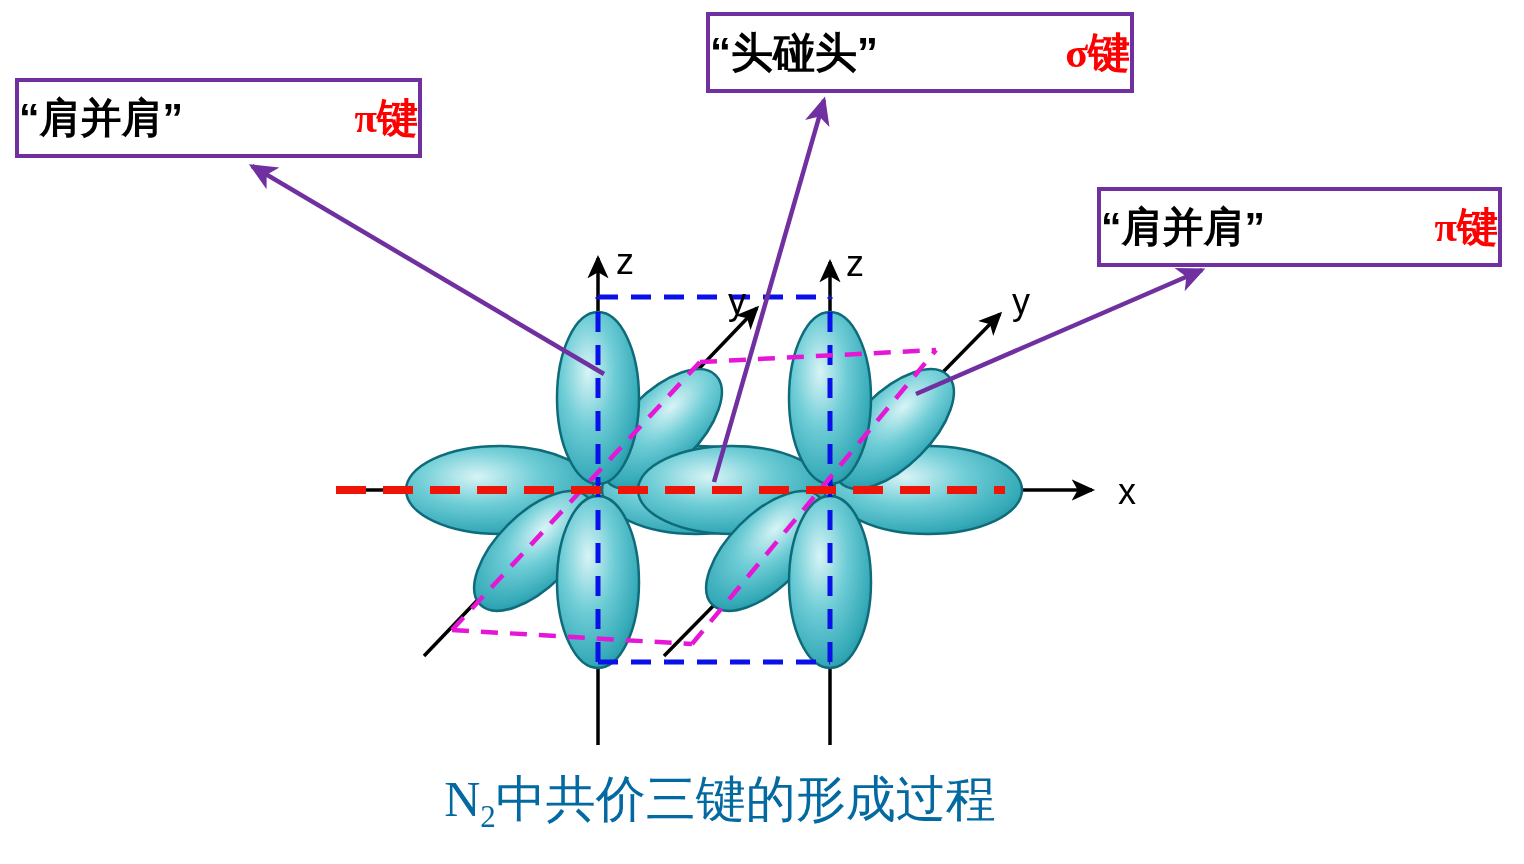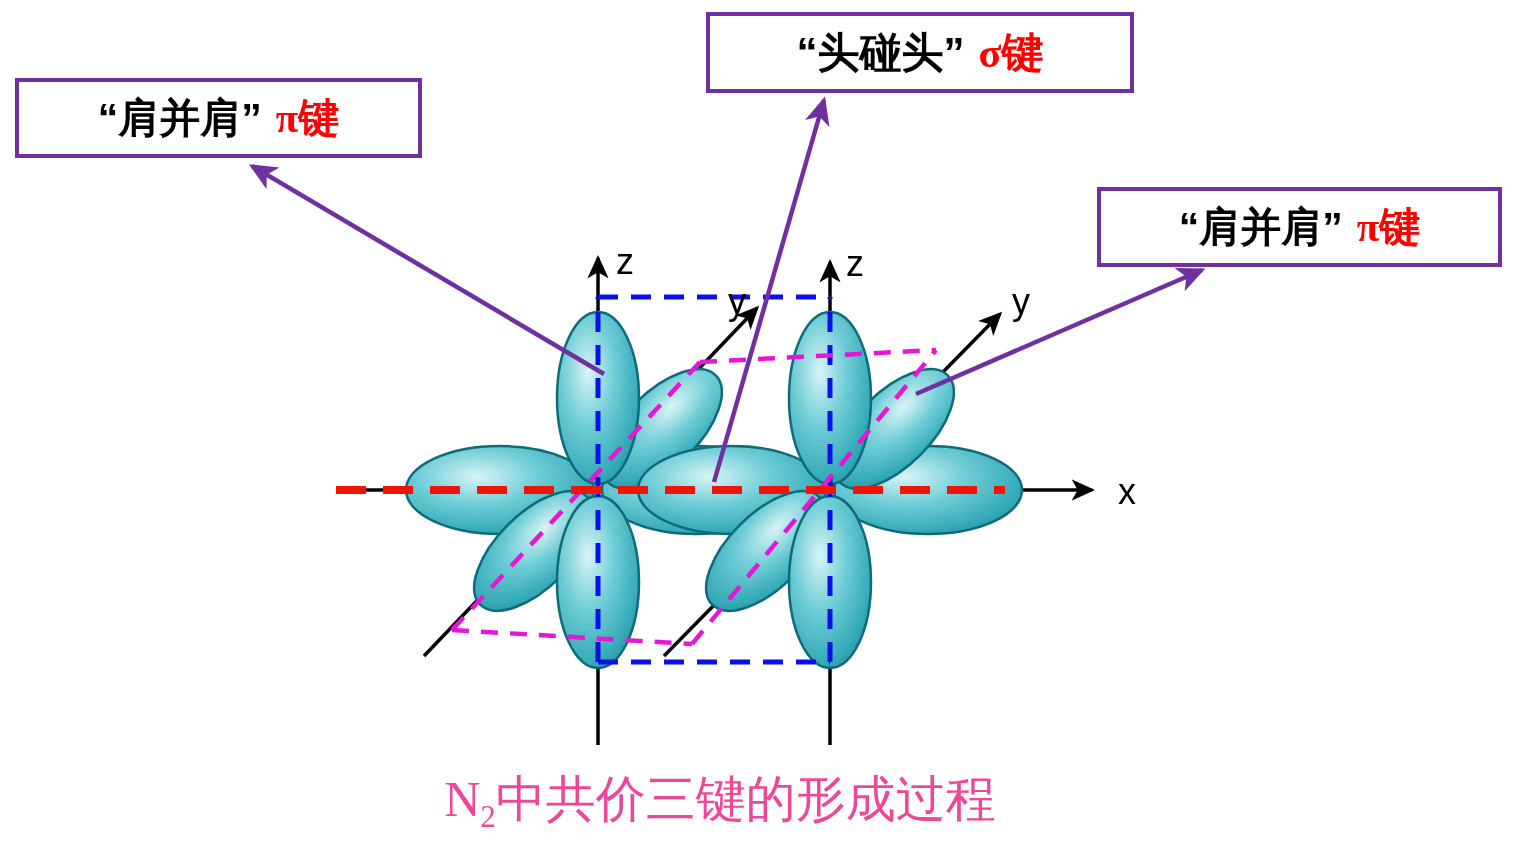--- a/index.html
+++ b/index.html
@@ -4,37 +4,37 @@
 <style>
   html,body{margin:0;padding:0;background:#fff;}
   .stage{
     position:relative;width:1524px;height:864px;background:#fff;overflow:hidden;
     font-family:"Liberation Sans",sans-serif;
   }
   .stage svg{position:absolute;left:0;top:0;}
   .callout{
     position:absolute;background:var(--box-bg,#fff);
     border:4px solid var(--purple,#7030a0);
-    display:flex;align-items:center;justify-content:center;
+    display:flex;align-items:center;justify-content:space-between;
     font-weight:bold;color:#000;white-space:nowrap;
   }
   .callout .bond{color:var(--bond-red,#f00);margin-left:14px;font-family:Liberation Serif, serif;}
   #box-pi-left{left:15px;top:78px;width:399px;height:72px;font-size:41px;}
   #box-sigma{left:706px;top:12px;width:420px;height:73px;font-size:42px;}
   #box-pi-right{left:1097px;top:187px;width:397px;height:72px;font-size:41px;}
   .axis{stroke:var(--axis-black,#000);stroke-width:3.5;fill:none;}
   .lobe{fill:url(#lobeGrad);stroke:var(--orbital-stroke,#0e6b7a);stroke-width:2.5;}
   .dash-blue{stroke:var(--dashed-blue,#0a10e8);stroke-width:5;stroke-dasharray:20 13;fill:none;}
   .dash-magenta{stroke:var(--dashed-magenta,#e616d6);stroke-width:4.5;stroke-dasharray:17 12;fill:none;}
   .dash-red{stroke:var(--dashed-red,#ee1408);stroke-width:8;stroke-dasharray:30 17;fill:none;}
   .callout-arrow{stroke:var(--purple,#7030a0);stroke-width:4.5;fill:none;}
   .axis-label{font-family:"Liberation Sans",sans-serif;font-size:36px;fill:#000;}
   .caption{
     position:absolute;left:360px;top:766px;width:720px;text-align:center;
-    font-size:50px;color:#ec4899;font-family:"Liberation Sans",sans-serif;
+    font-size:50px;color:#0369a1;font-family:"Liberation Sans",sans-serif;
   }
   .caption .serif{font-family:"Liberation Serif",serif;}
   .caption sub{font-size:0.62em;font-family:"Liberation Serif",serif;}
 </style>
 </head>
 <body>
 
 <div class="stage">
 
   <svg width="1524" height="864" viewBox="0 0 1524 864">

